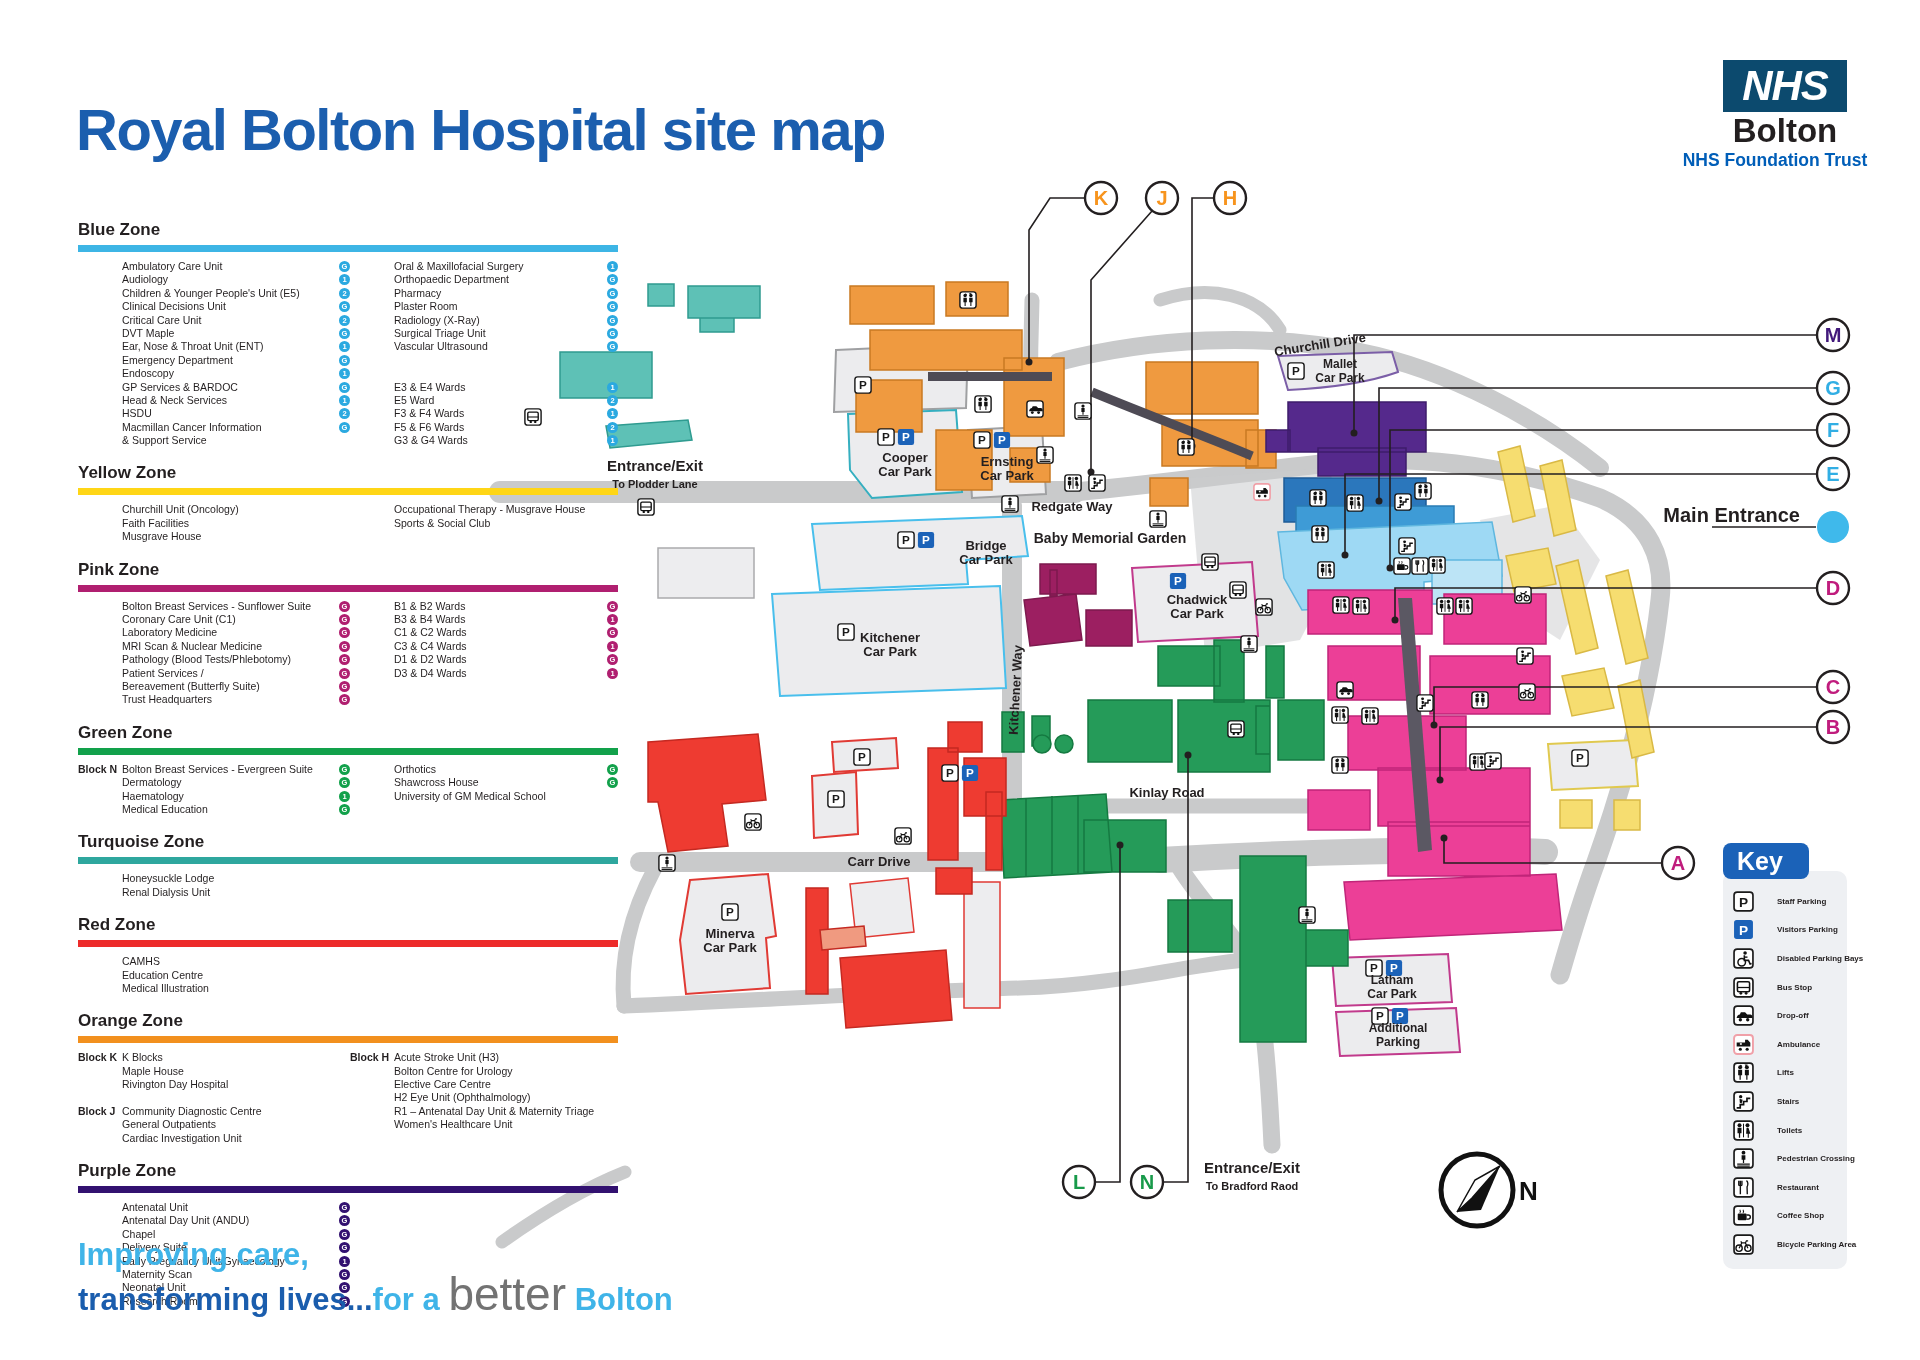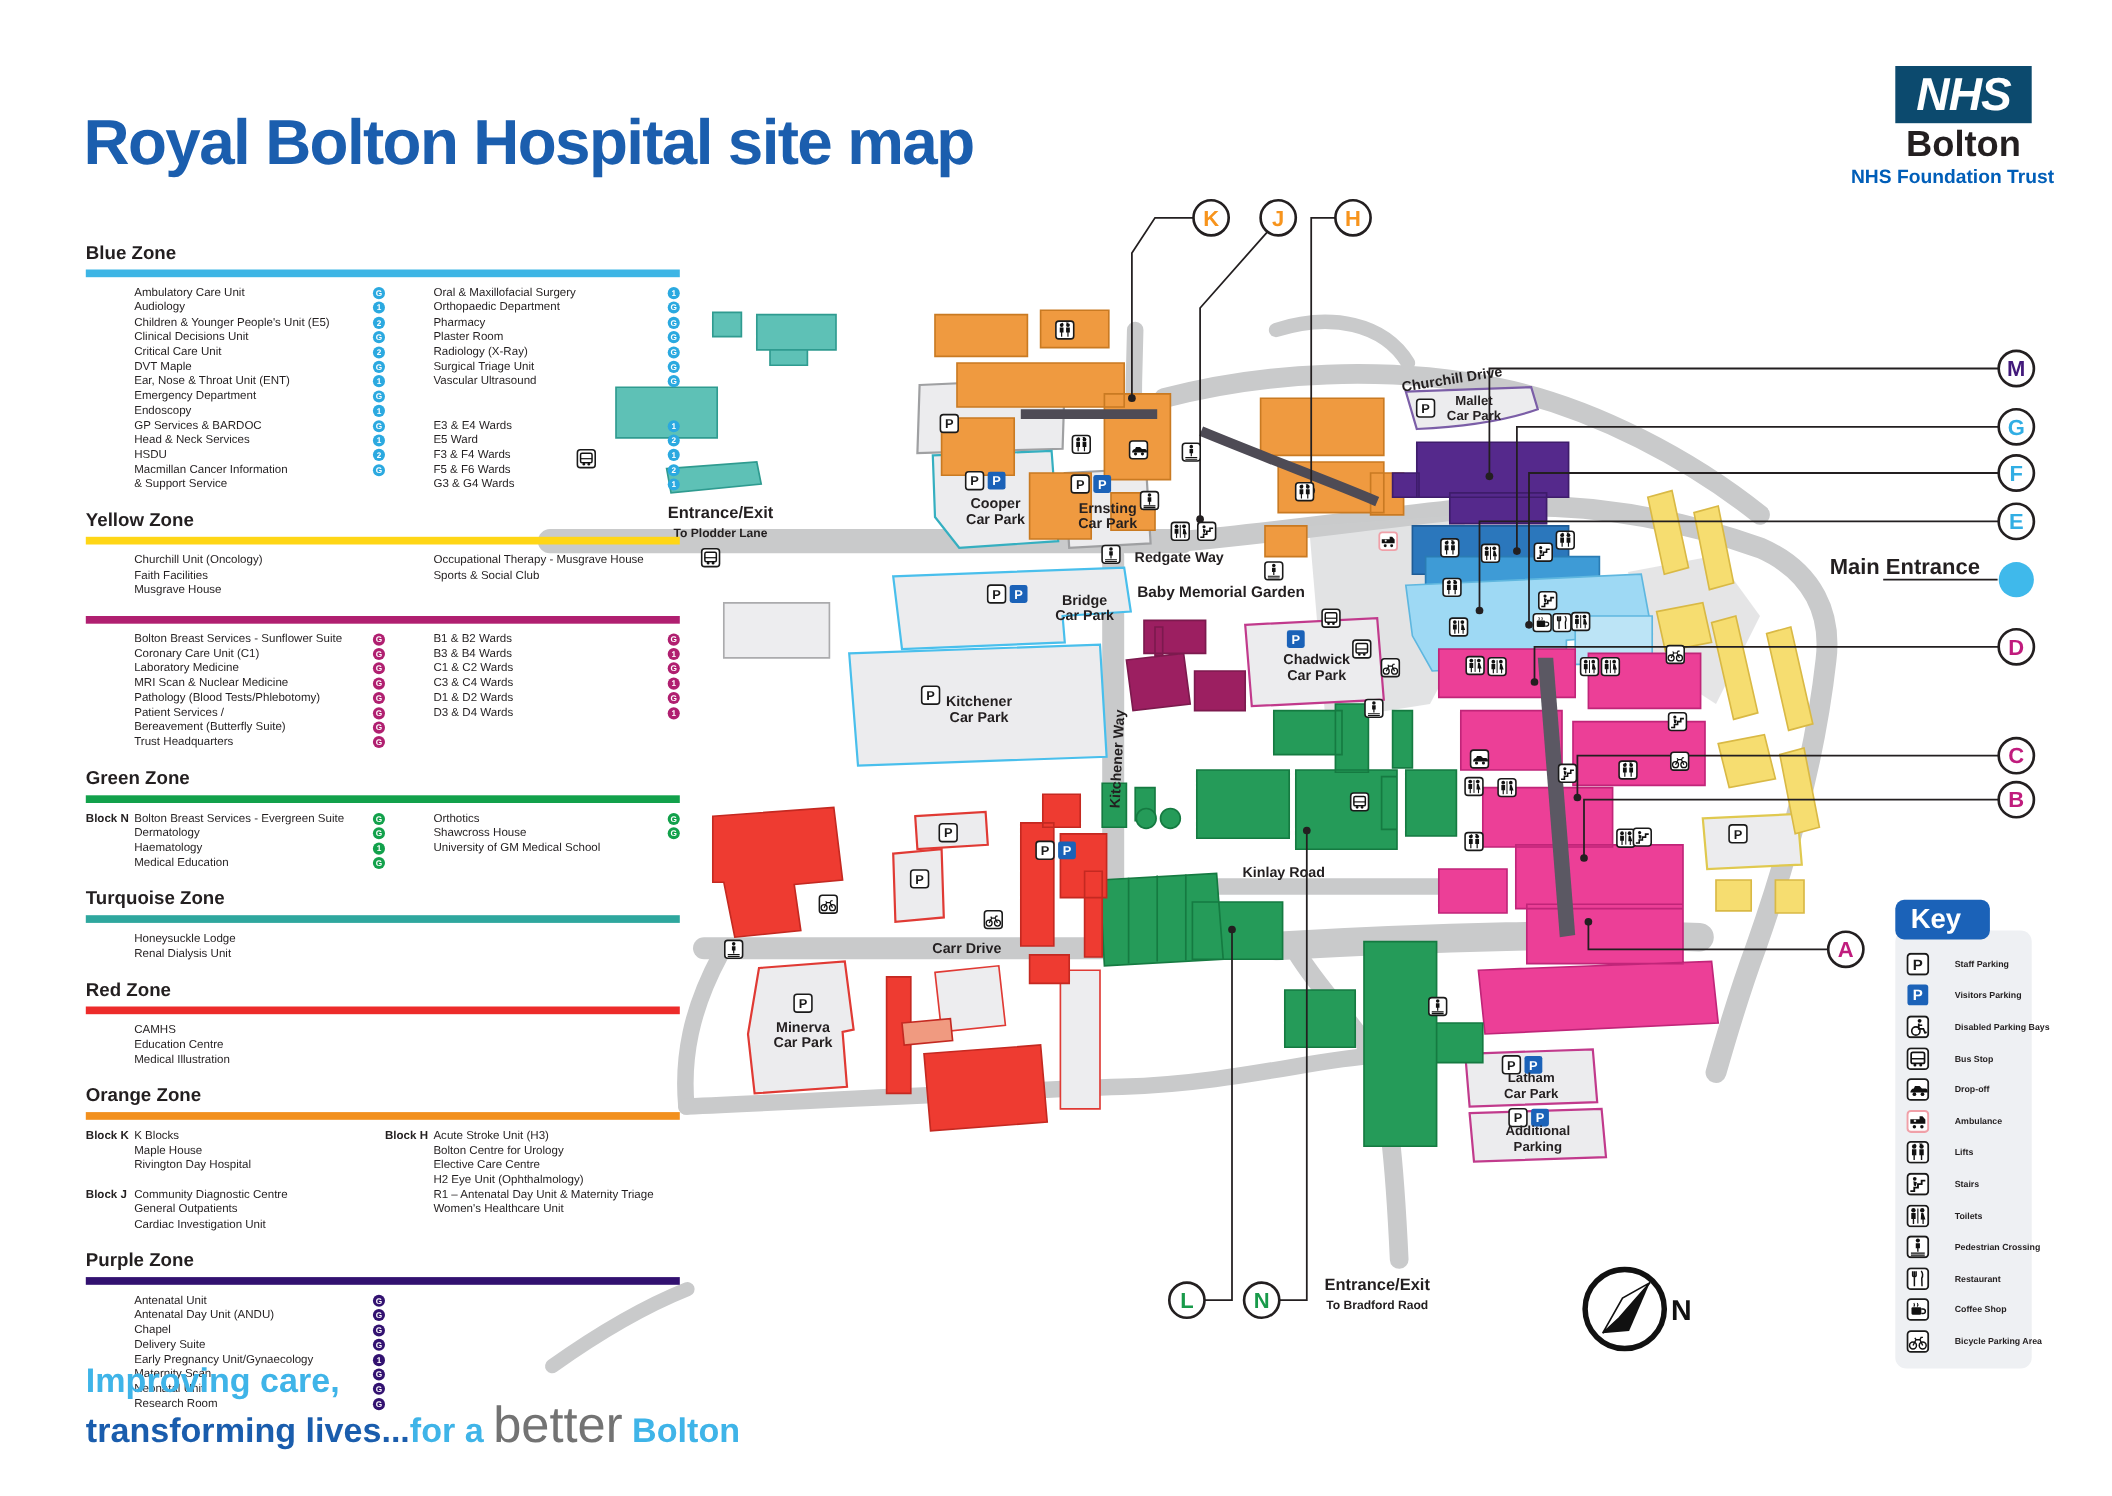--- a/index.html
+++ b/index.html
@@ -24,21 +24,21 @@
   .zcol1{width:272px;display:flex;flex-direction:column;}
   .zcol2{width:268px;display:flex;flex-direction:column;}
   .zrow{display:flex;font-size:10.5px;line-height:13.4px;height:13.4px;}
   .zblock{width:44px;flex:none;font-weight:bold;white-space:nowrap;}
   .zlabel{flex:1;white-space:nowrap;}
   .zbadge{width:11px;height:11px;flex:none;border-radius:50%;color:#fff;font-size:7.5px;
         font-weight:bold;text-align:center;line-height:11px;margin-top:1px;}
   
   #key{position:absolute;left:1723px;top:818px;width:124px;}
   #key-title{position:relative;z-index:2;width:86px;height:36px;background:#1B62B8;border-radius:8px;
-        color:#fff;font-size:25px;font-weight:bold;display:flex;align-items:center;padding-left:14px;box-sizing:border-box;}
+        color:#fff;font-size:25px;font-weight:bold;display:flex;align-items:center;padding-left:14px;box-sizing:border-box;margin-top:25px;}
   #key-panel{position:relative;margin-top:-8px;background:#EEF0F3;border-radius:10px;padding:16px 8px 10px 10px;}
   .key-row{display:flex;align-items:center;height:28.6px;}
   .key-row svg{flex:none;margin-right:8px;}
   .key-label{font-size:8px;font-weight:bold;white-space:nowrap;padding-left:15px;}
   
   #tagline{position:absolute;left:78px;top:1238px;line-height:34px;white-space:nowrap;}
   .tag-light{color:#3FB4E8;font-size:31px;font-weight:bold;}
   .tag-dark{color:#1A5DAD;font-size:31px;font-weight:bold;}
   .tag-big{color:#737373;font-size:46px;font-weight:normal;}
   svg text{font-family:"Liberation Sans",sans-serif;}
@@ -236,20 +236,21 @@
             </div>
             <div class="zrow">
               <span class="zblock"></span>
               <span class="zlabel">Sports &amp; Social Club</span>
               <span class="zbadge"></span>
             </div>
           </div>
         </div>
       </div>
       <div class="zone">
+        <div class="zone-title">Pink Zone</div>
         <div class="zone-bar" style="background: rgb(176, 31, 112);"></div>
         <div class="zone-cols">
           <div class="zcol1">
             <div class="zrow">
               <span class="zblock"></span>
               <span class="zlabel">Bolton Breast Services - Sunflower Suite</span>
               <span class="zbadge" style="background: rgb(176, 31, 112);">G</span>
             </div>
             <div class="zrow">
               <span class="zblock"></span>

